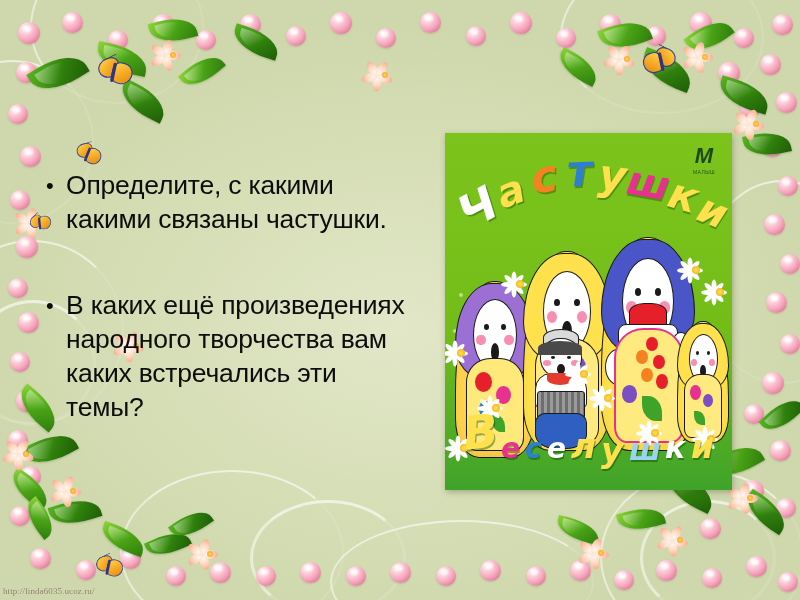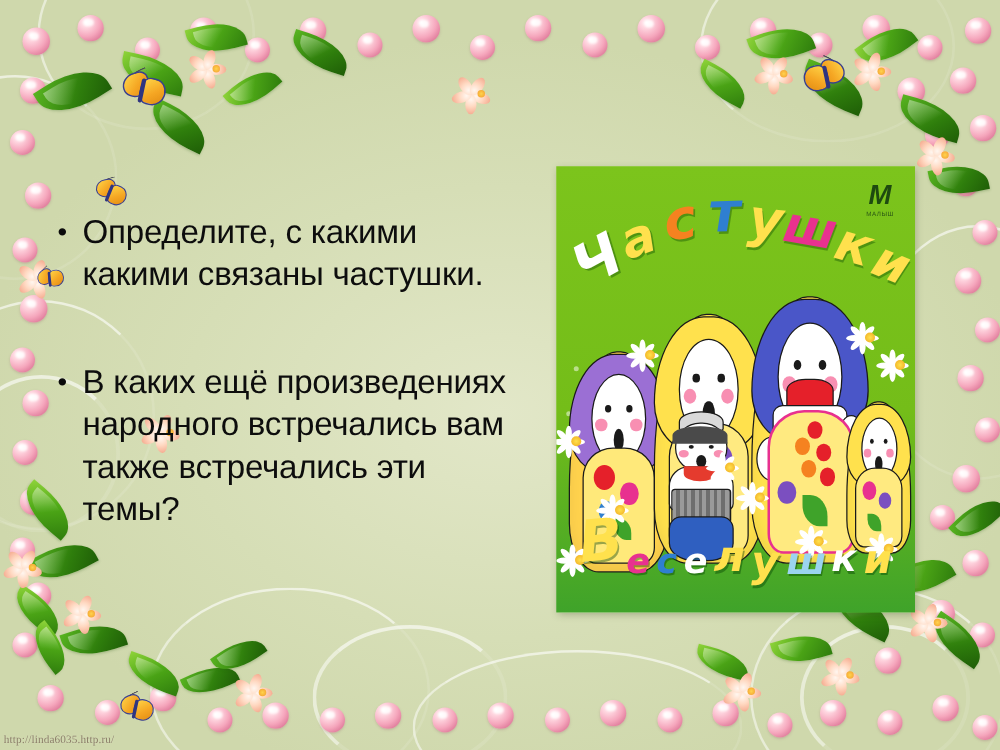--- a/index.html
+++ b/index.html
@@ -488,21 +488,21 @@
   </div>
 
   <div id="textblock">
     <div class="bullet-row">
       <div class="bullet-dot">•</div>
       <div class="bullet-text">Определите, с какими какими связаны частушки.</div>
     </div>
     <div style="height:30px"></div>
     <div class="bullet-row">
       <div class="bullet-dot">•</div>
-      <div class="bullet-text">В каких ещё произведениях народного встречались вам также встречались эти темы?</div>
+      <div class="bullet-text">В каких ещё произведениях народного творчества вам каких встречались эти темы?</div>
     </div>
   </div>
 
   <div id="cover">
 
     <div class="cover-speck" style="left:14px;top:160px;width:4px;height:4px;"></div>
     <div class="cover-speck" style="left:26px;top:178px;width:3px;height:3px;"></div>
     <div class="cover-speck" style="left:8px;top:196px;width:4px;height:4px;"></div>
     <div class="cover-speck" style="left:34px;top:206px;width:3px;height:3px;"></div>
 
@@ -735,15 +735,15 @@
       <span style="left:202px;top:28px;font-size:30px;color:#ffffff;">к</span>
       <span style="left:228px;top:26px;font-size:32px;color:#ffe14d;">и</span>
     </div>
 
     <div id="publisher">
       <div class="mark">М</div>
       <div class="pname">МАЛЫШ</div>
     </div>
   </div>
 
-  <div id="watermark">http://linda6035.http.ru/</div>
+  <div id="watermark">http://linda6035.ucoz.ru/</div>
 
 </div>
 
 </body></html>

